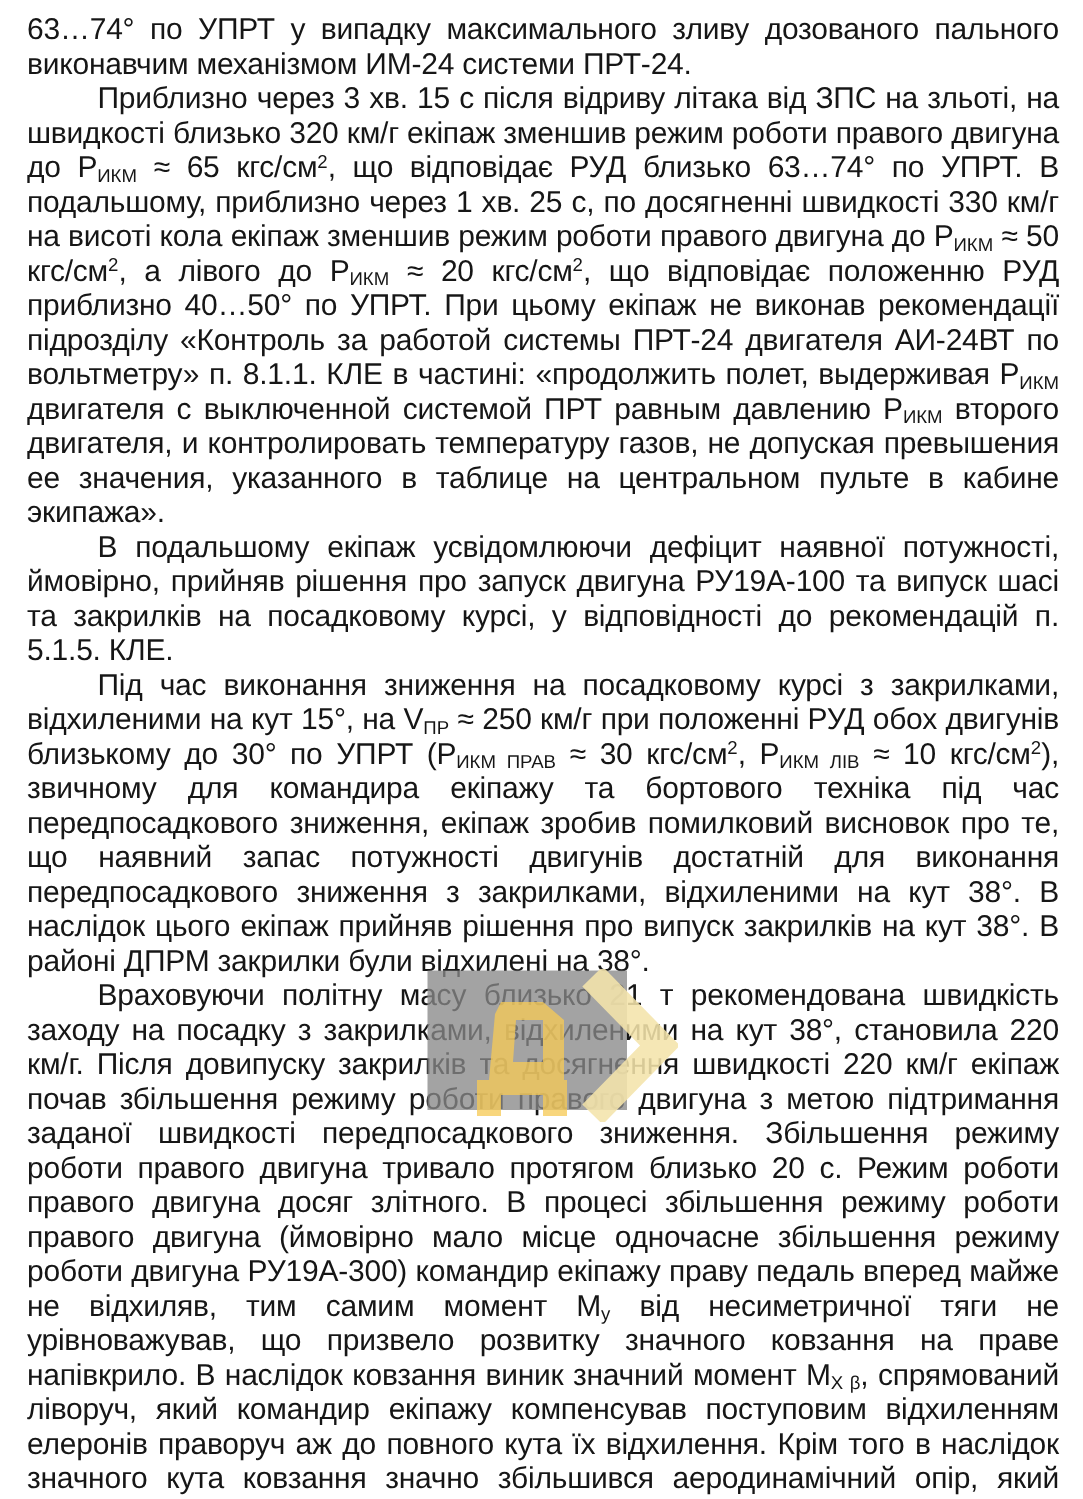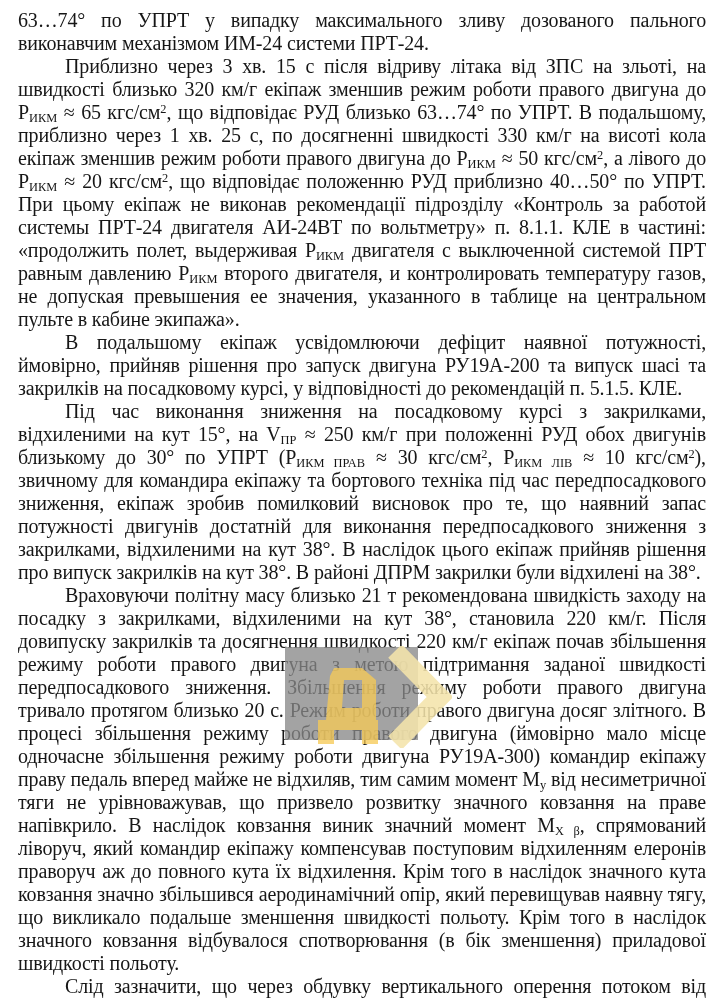--- a/index.html
+++ b/index.html
@@ -5,21 +5,21 @@
   html, body {
     margin: 0;
     padding: 0;
     background: #ffffff;
   }
   .page {
     position: relative;
     width: 722px;
     height: 999px;
     overflow: hidden;
-    font-family: Liberation Serif, serif;
+    font-family: Liberation Sans, sans-serif;
     font-size: 20px;
     line-height: 23px;
     letter-spacing: -0.15px;
   }
   .text-block {
     position: absolute;
     left: 18px;
     top: 9px;
     width: 688px;
     text-align: justify;
@@ -62,21 +62,21 @@
   }
 </style>
 </head>
 <body>
 
 <div class="page" style="background: rgb(255, 255, 255); color: rgb(22, 22, 22);">
 
   <div class="text-block">
       <p class="para"><span>63…74° по УПРТ у випадку максимального зливу дозованого пального виконавчим механізмом ИМ-24 системи ПРТ-24.</span></p>
       <p class="para indent"><span>Приблизно через 3 хв. 15 с після відриву літака від ЗПС на зльоті, на швидкості близько 320 км/г екіпаж зменшив режим роботи правого двигуна до Р</span><span class="sub">ИКМ</span><span> ≈ 65 кгс/см</span><span class="sup">2</span><span>, що відповідає РУД близько 63…74° по УПРТ. В подальшому, приблизно через 1 хв. 25 с, по досягненні швидкості 330 км/г на висоті кола екіпаж зменшив режим роботи правого двигуна до Р</span><span class="sub">ИКМ</span><span> ≈ 50 кгс/см</span><span class="sup">2</span><span>, а лівого до Р</span><span class="sub">ИКМ</span><span> ≈ 20 кгс/см</span><span class="sup">2</span><span>, що відповідає положенню РУД приблизно 40…50° по УПРТ. При цьому екіпаж не виконав рекомендації підрозділу «Контроль за работой системы ПРТ-24 двигателя АИ-24ВТ по вольтметру» п. 8.1.1. КЛЕ в частині: «продолжить полет, выдерживая Р</span><span class="sub">ИКМ</span><span> двигателя с выключенной системой ПРТ равным давлению Р</span><span class="sub">ИКМ</span><span> второго двигателя, и контролировать температуру газов, не допуская превышения ее значения, указанного в таблице на центральном пульте в кабине экипажа».</span></p>
-      <p class="para indent"><span>В подальшому екіпаж усвідомлюючи дефіцит наявної потужності, ймовірно, прийняв рішення про запуск двигуна РУ19А-200 та випуск шасі та закрилків на посадковому курсі, у відповідності до рекомендацій п. 5.1.5. КЛЕ.</span></p>
+      <p class="para indent"><span>В подальшому екіпаж усвідомлюючи дефіцит наявної потужності, ймовірно, прийняв рішення про запуск двигуна РУ19А-100 та випуск шасі та закрилків на посадковому курсі, у відповідності до рекомендацій п. 5.1.5. КЛЕ.</span></p>
       <p class="para indent"><span>Під час виконання зниження на посадковому курсі з закрилками, відхиленими на кут 15°, на V</span><span class="sub">ПР</span><span> ≈ 250 км/г при положенні РУД обох двигунів близькому до 30° по УПРТ (Р</span><span class="sub">ИКМ ПРАВ</span><span> ≈ 30 кгс/см</span><span class="sup">2</span><span>, Р</span><span class="sub">ИКМ ЛІВ</span><span> ≈ 10 кгс/см</span><span class="sup">2</span><span>), звичному для командира екіпажу та бортового техніка під час передпосадкового зниження, екіпаж зробив помилковий висновок про те, що наявний запас потужності двигунів достатній для виконання передпосадкового зниження з закрилками, відхиленими на кут 38°. В наслідок цього екіпаж прийняв рішення про випуск закрилків на кут 38°. В районі ДПРМ закрилки були відхилені на 38°.</span></p>
       <p class="para indent"><span>Враховуючи політну масу близько 21 т рекомендована швидкість заходу на посадку з закрилками, відхиленими на кут 38°, становила 220 км/г. Після довипуску закрилків та досягнення швидкості 220 км/г екіпаж почав збільшення режиму роботи правого двигуна з метою підтримання заданої швидкості передпосадкового зниження. Збільшення режиму роботи правого двигуна тривало протягом близько 20 с. Режим роботи правого двигуна досяг злітного. В процесі збільшення режиму роботи правого двигуна (ймовірно мало місце одночасне збільшення режиму роботи двигуна РУ19А-300) командир екіпажу праву педаль вперед майже не відхиляв, тим самим момент М</span><span class="sub">у</span><span> від несиметричної тяги не урівноважував, що призвело розвитку значного ковзання на праве напівкрило. В наслідок ковзання виник значний момент М</span><span class="sub">Х β</span><span>, спрямований ліворуч, який командир екіпажу компенсував поступовим відхиленням елеронів праворуч аж до повного кута їх відхилення. Крім того в наслідок значного кута ковзання значно збільшився аеродинамічний опір, який перевищував наявну тягу, що викликало подальше зменшення швидкості польоту. Крім того в наслідок значного ковзання відбувалося спотворювання (в бік зменшення) приладової швидкості польоту.</span></p>
       <p class="para indent"><span>Слід зазначити, що через обдувку вертикального оперення потоком від повітряного гвинта правого двигуна та значний кут ковзання при нейтральному положенні РН льотчик відчував значні зусилля на правій педалі, що могло</span></p>
     </div>
 
   <div class="wm-box" style="background: rgba(136, 136, 136, 0.776);"></div>
 
   <svg class="wm-glyph" width="66" height="78" viewBox="0 0 66 78" aria-hidden="true">
     <path fill-rule="evenodd" d="M18 0 L46 0 L60 12 L60 52 L62 52 L62 76 L46 76 L46 62 L18 62 L18 76 L2 76 L2 52 L10 52 L14 8 Z
              M28 12 L46 12 L46 40 L26 40 Z" fill="#F6CA56C4"></path>

